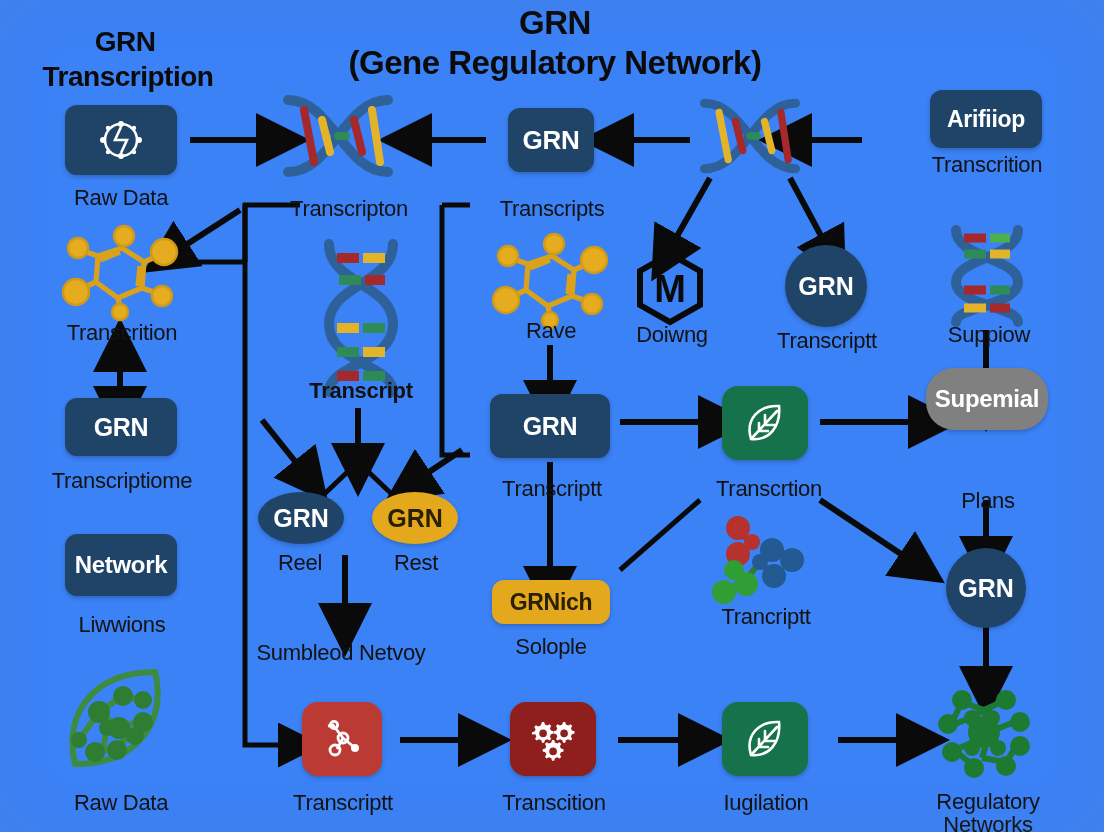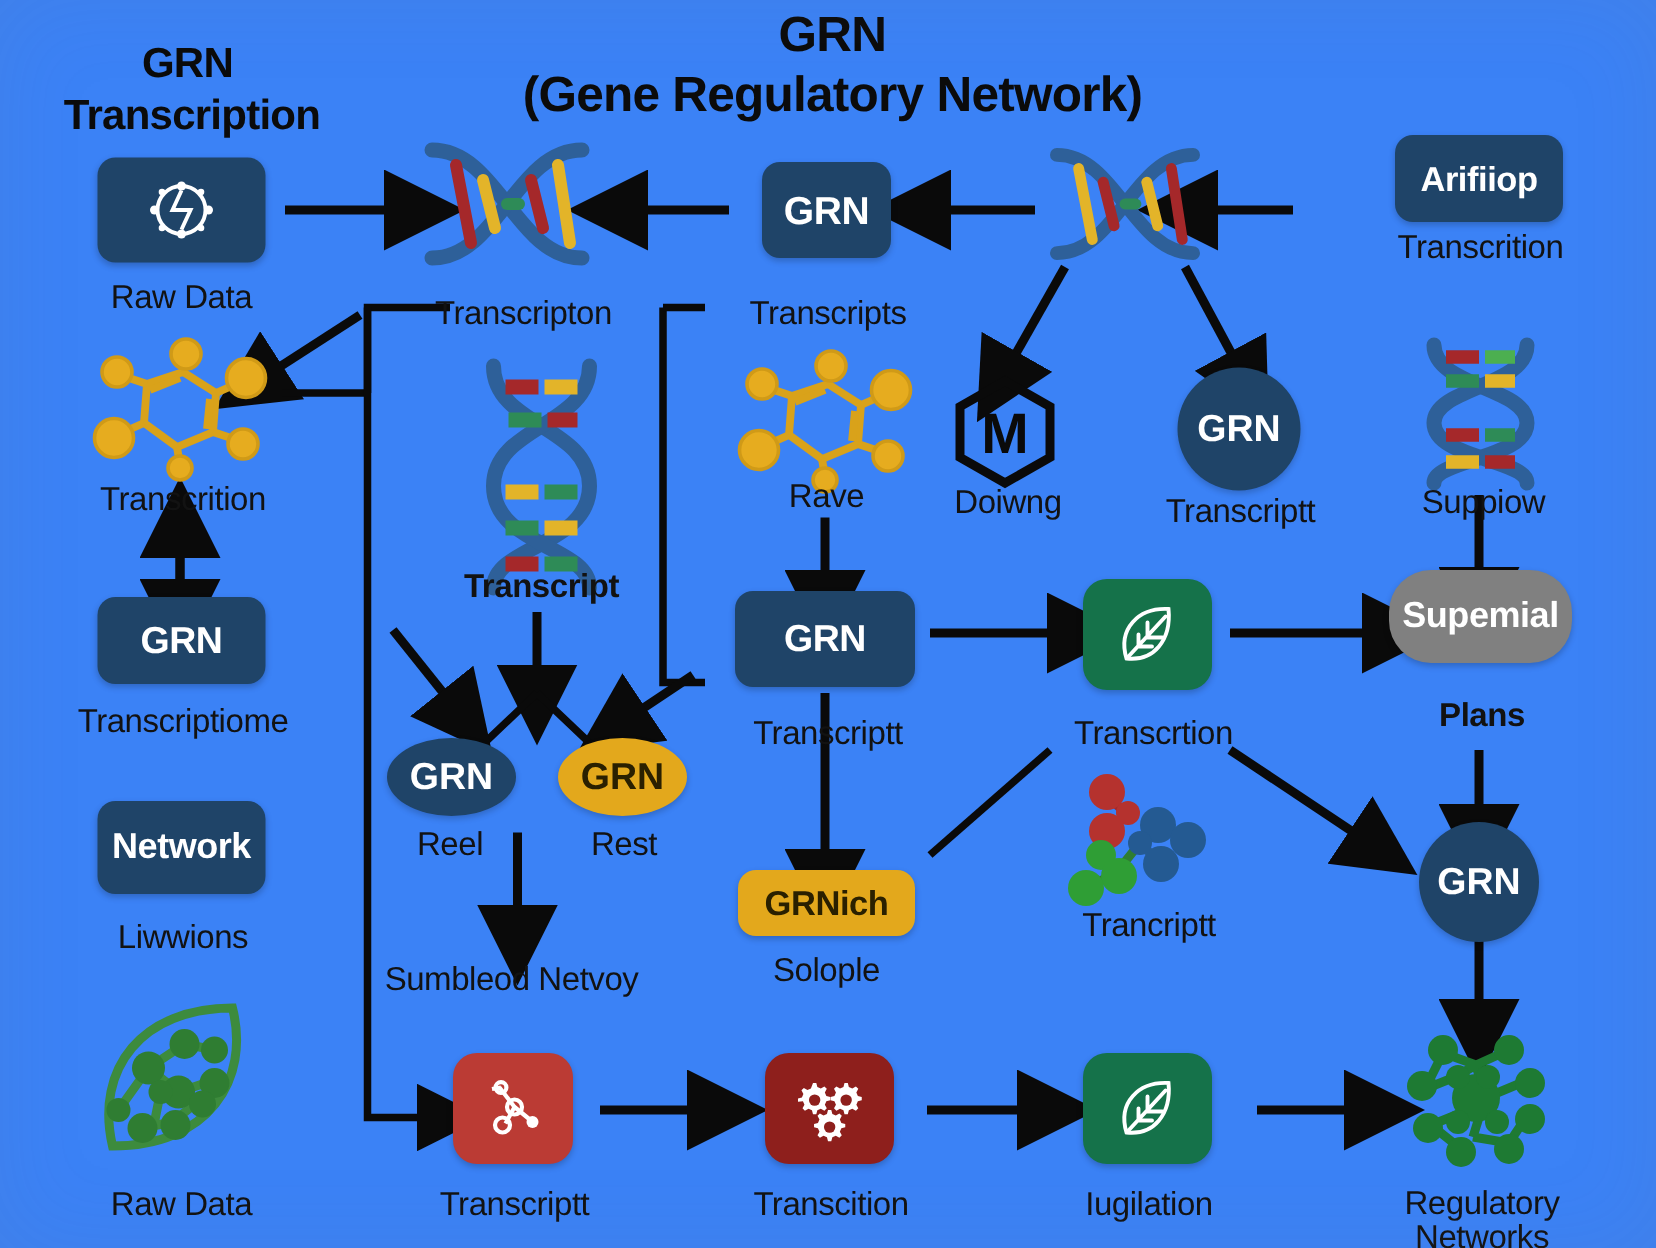--- a/index.html
+++ b/index.html
@@ -330,22 +330,22 @@
       <line x1="10" y1="16" x2="21" y2="16" stroke="#2e8b57"></line>
         <line x1="23" y1="16" x2="33" y2="16" stroke="#e3b429"></line>
       <line x1="10" y1="34" x2="21" y2="34" stroke="#a5282a"></line>
         <line x1="23" y1="34" x2="33" y2="34" stroke="#2e8b57"></line>
       <line x1="10" y1="43" x2="21" y2="43" stroke="#e3b429"></line>
         <line x1="23" y1="43" x2="33" y2="43" stroke="#a5282a"></line>
     </g>
   </svg>
   <div class="abs lbl" style="left:925px;top:322px;width:128px;">Suppiow</div>
 
-  <div class="abs box gray" style="left:926px;top:380px;width:122px;height:62px;font-size:24px;border-radius:28px;">Supemial</div>
-  <div class="abs lbl" style="left:940px;top:464px;width:96px;font-weight:bold;">Plans</div>
+  <div class="abs box gray" style="left:926px;top:368px;width:122px;height:62px;font-size:24px;border-radius:28px;">Supemial</div>
+  <div class="abs lbl" style="left:940px;top:488px;width:96px;">Plans</div>
 
   <div class="abs circ navy" style="left:946px;top:548px;width:80px;height:80px;">GRN</div>
 
   <svg class="abs" style="left:930px;top:682px;" width="110" height="100" viewBox="0 0 55 50">
     <g stroke="#1e7a33" stroke-width="3" fill="none">
       <path d="M16 10 L27 14 L38 9 M10 22 L20 18 M20 18 L27 14 M27 14 L30 25 M30 25 L42 20 M12 34 L22 30 M22 30 L30 25 M30 25 L26 38 M26 38 L38 40 M38 40 L44 31 M16 10 L10 22 M12 34 L22 42"></path>
     </g>
     <g fill="#1e7a33">
       <circle cx="27" cy="25" r="8"></circle>
       <circle cx="16" cy="9" r="5"></circle>

